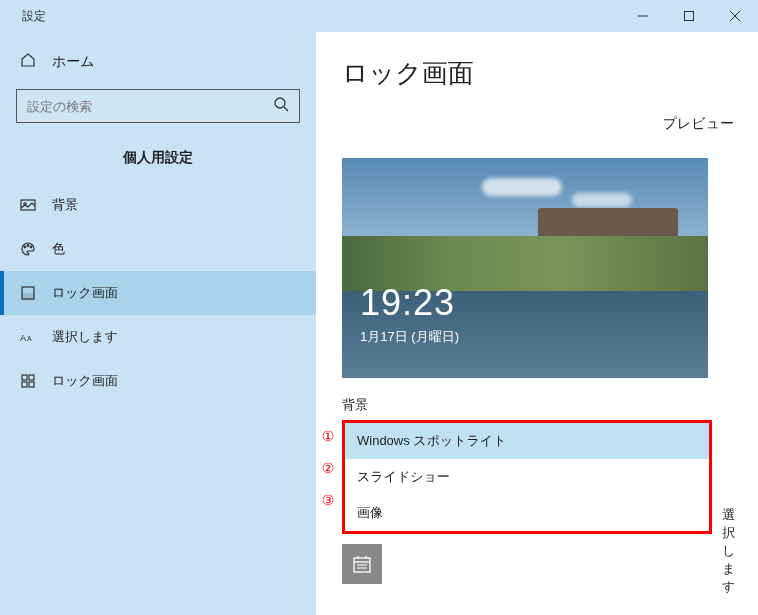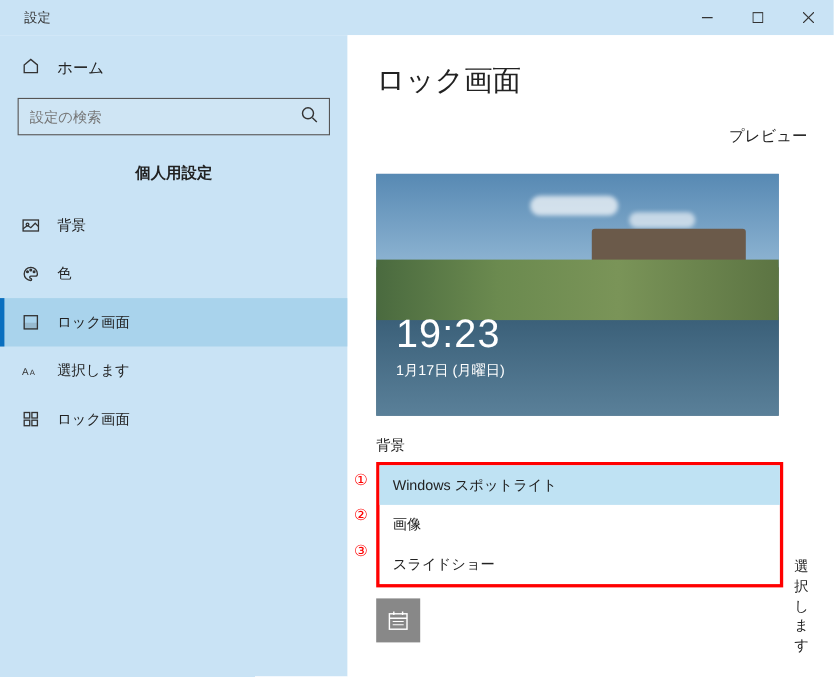--- a/index.html
+++ b/index.html
@@ -169,22 +169,22 @@
       <div class="preview-date">1月17日 (月曜日)</div>
     </div>
     <div class="bg-label">背景</div>
 
     <div class="dropdown-area">
       <span class="annotation annot-1">①</span>
       <span class="annotation annot-2">②</span>
       <span class="annotation annot-3">③</span>
       <div class="dropdown-box">
         <div class="dropdown-option hover">Windows スポットライト</div>
+        <div class="dropdown-option">スライドショー</div>
         <div class="dropdown-option">画像</div>
-        <div class="dropdown-option">スライドショー</div>
       </div>
       <div class="hint-text">選択します</div>
     </div>
 
     <div class="status-icon-row">
       <div class="status-tile">
         <svg viewBox="0 0 20 20">
             <rect x="2" y="4" width="16" height="14" stroke-width="1.3"></rect>
             <line x1="2" y1="8" x2="18" y2="8" stroke-width="1.3"></line>
             <line x1="6" y1="2" x2="6" y2="5" stroke-width="1.3"></line>

